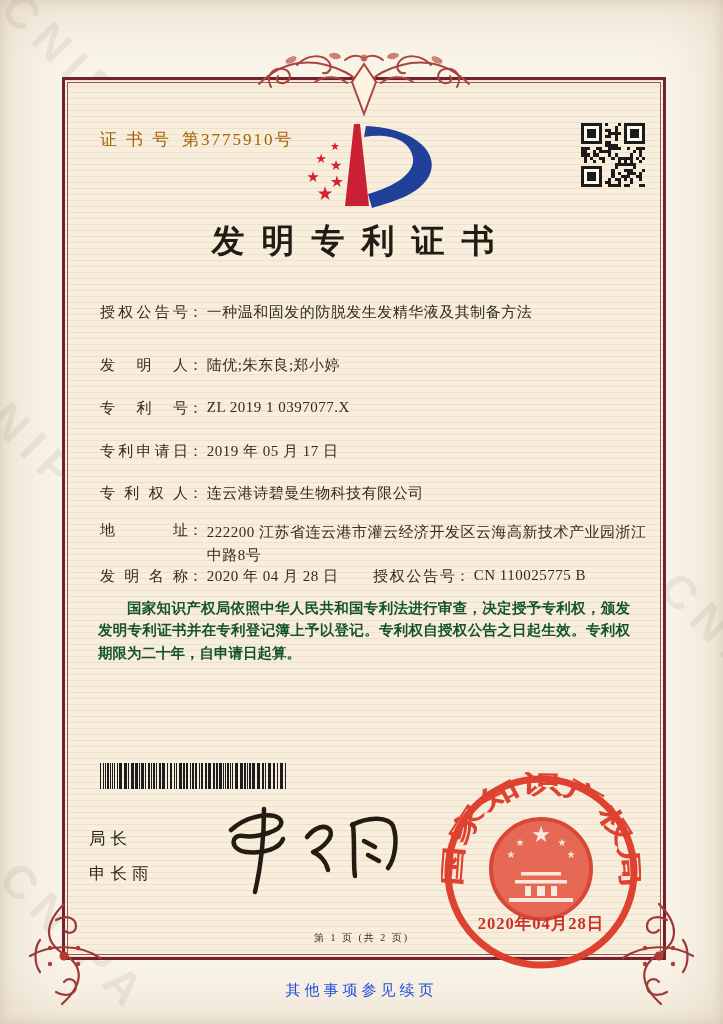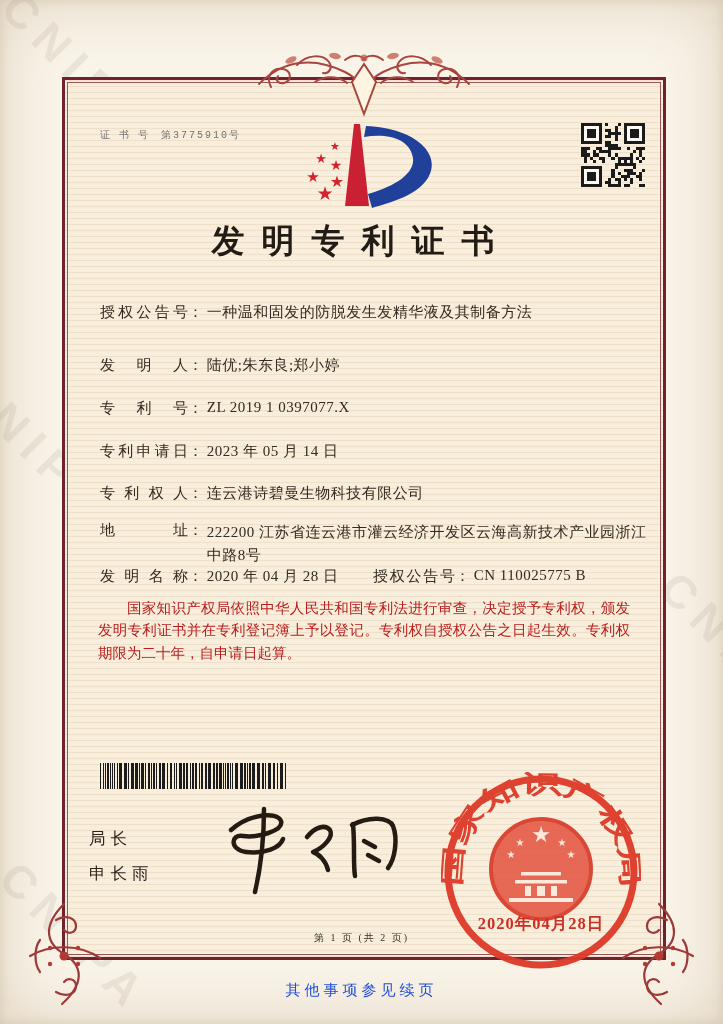--- a/index.html
+++ b/index.html
@@ -21,21 +21,21 @@
     position:absolute;left:62px;top:77px;width:598px;height:877px;
     border:3px solid #72222e;z-index:2;
     background:
       repeating-linear-gradient(180deg, rgba(214,172,122,.22) 0 1px, rgba(0,0,0,0) 1px 6px),
       #f8eedd;
   }
   .frame-inner{position:absolute;inset:2px;border:1px solid #9b565c;pointer-events:none;}
   .ornament{position:absolute;z-index:4;pointer-events:none;}
   .content{position:absolute;inset:0;z-index:5;}
 
-  .cert-no{position:absolute;left:100px;top:128px;font-size:10px;color:#737373;font-family:Liberation Mono, monospace;}
+  .cert-no{position:absolute;left:100px;top:128px;font-size:17px;color:#a16207;}
   .cert-no .lab{letter-spacing:9px;margin-right:4px;}
   .cert-no .num{letter-spacing:2px;}
 
   .qr{position:absolute;left:581px;top:123px;width:64px;height:64px;}
   .logo{position:absolute;left:288px;top:120px;width:160px;height:94px;}
 
   .title{
     position:absolute;left:0;right:17px;top:219px;text-align:center;
     font-size:33px;font-weight:bold;color:#221c16;
     letter-spacing:17px;text-indent:17px;
@@ -43,22 +43,22 @@
 
   .frow{position:absolute;left:100px;font-size:15px;color:#332a21;}
   .flabel{display:inline-block;width:88px;text-align:justify;text-align-last:justify;vertical-align:top;}
   .fcolon{vertical-align:top;}
   .fvalue{display:inline-block;vertical-align:top;letter-spacing:.5px;}
   .fvalue.wrap{width:452px;line-height:1.5;}
   .frow.right{left:353px;margin-left:20px;}
   .frow.right .flabel{width:82px;}
 
   .bodytext{
-    position:absolute;left:98px;width:532px;font-size:14.5px;color:#b91c1c;
-    line-height:1.55;text-align:justify;
+    position:absolute;left:98px;width:532px;font-size:14.5px;color:#14532d;
+    line-height:1.55;text-align:justify;font-weight:bold;
   }
   .bodytext p{margin:0;text-indent:2em;}
 
   .barcode{position:absolute;left:100px;top:763px;width:190px;height:26px;}
 
   .sig-block{position:absolute;left:89px;top:828px;font-size:16.5px;color:#2e261d;}
   .sig-block div{letter-spacing:5px;margin-bottom:13px;}
   .signature{position:absolute;left:205px;top:804px;width:200px;height:95px;}
 
   .seal{position:absolute;left:441px;top:772px;width:200px;height:200px;
@@ -296,21 +296,21 @@
     <div class="frow" style="top:356px;">
       <span class="flabel">发明人</span><span class="fcolon">：</span>
       <span class="fvalue">陆优;朱东良;郑小婷</span>
     </div>
     <div class="frow" style="top:399px;">
       <span class="flabel">专利号</span><span class="fcolon">：</span>
       <span class="fvalue">ZL 2019 1 0397077.X</span>
     </div>
     <div class="frow" style="top:442px;">
       <span class="flabel">专利申请日</span><span class="fcolon">：</span>
-      <span class="fvalue">2023 年 05 月 14 日</span>
+      <span class="fvalue">2019 年 05 月 17 日</span>
     </div>
     <div class="frow" style="top:484px;">
       <span class="flabel">专利权人</span><span class="fcolon">：</span>
       <span class="fvalue">连云港诗碧曼生物科技有限公司</span>
     </div>
     <div class="frow" style="top:521px;">
       <span class="flabel">地址</span><span class="fcolon">：</span>
       <span class="fvalue wrap">222200 江苏省连云港市灌云经济开发区云海高新技术产业园浙江中路8号</span>
     </div>
     <div class="frow" style="top:567px;">

